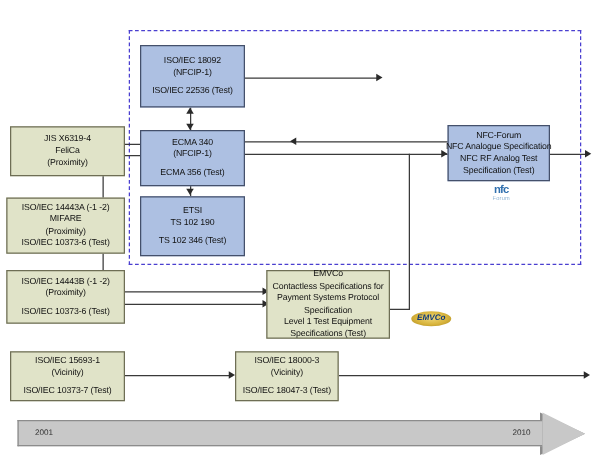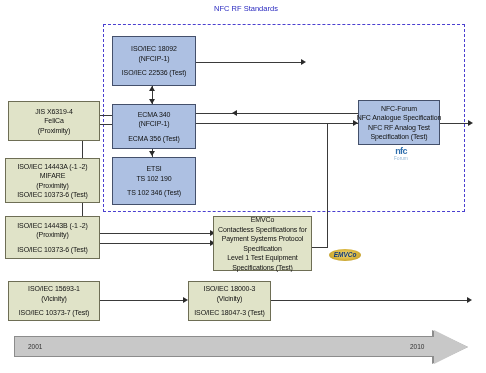--- a/index.html
+++ b/index.html
@@ -176,24 +176,20 @@
     line-height: 12px;
   }
 </style>
 </head>
 <body>
 
 <div id="canvas">
 
   <div class="dashed-region" style="left:103px; top:24px; width:362px; height:188px;"></div>
 
-  <div class="region-title" style="left:196px; top:4px; width:100px;">
-    <span class="ln">NFC RF</span>
-    <span class="ln">Standards</span>
-  </div>
 
   <div class="hline" style="left:196px; top:62px; width:107px;"></div>
   <div class="arrow right" style="left:301px; top:59px;"></div>
 
   <div class="vline" style="left:152px; top:86px; height:18px;"></div>
   <div class="arrow down" style="left:149px; top:99px;"></div>
   <div class="arrow up" style="left:149px; top:86px;"></div>
 
   <div class="vline" style="left:152px; top:139px; height:18px;"></div>
   <div class="arrow down" style="left:149px; top:151px;"></div>

